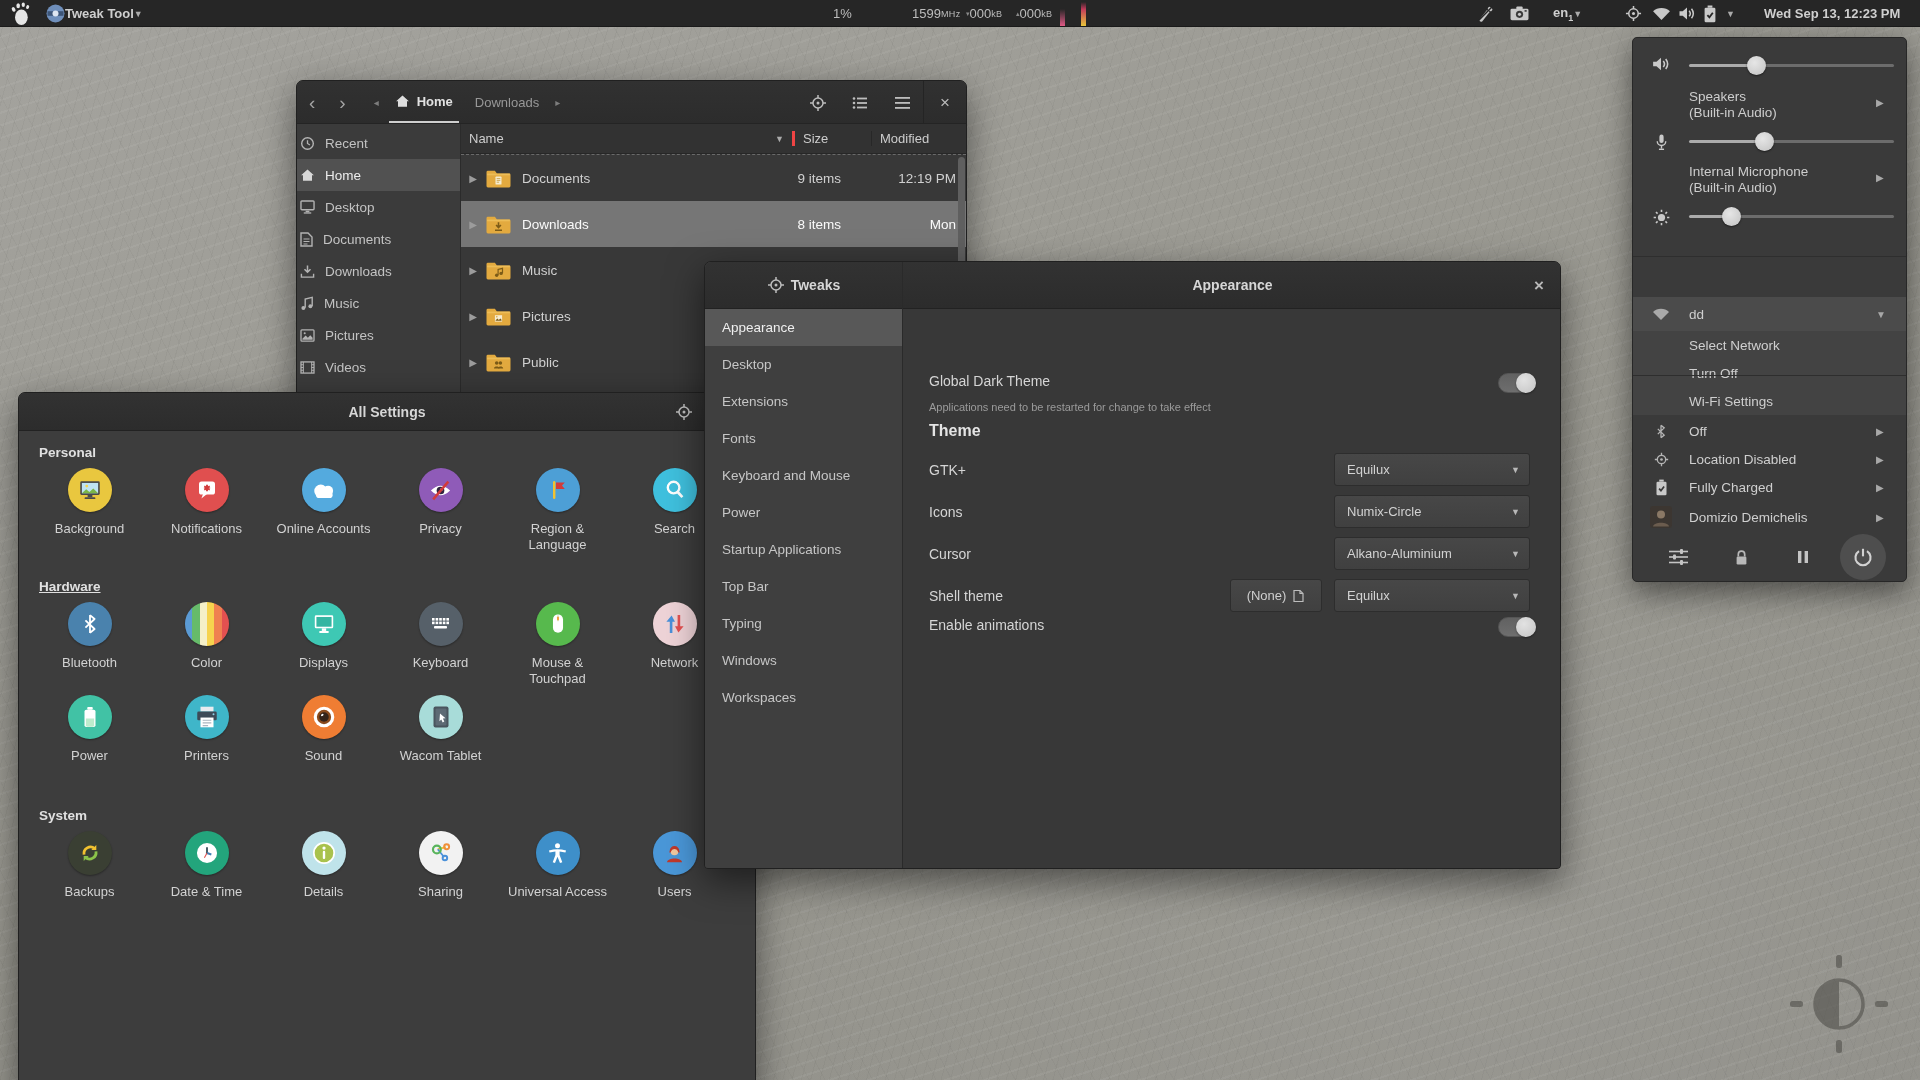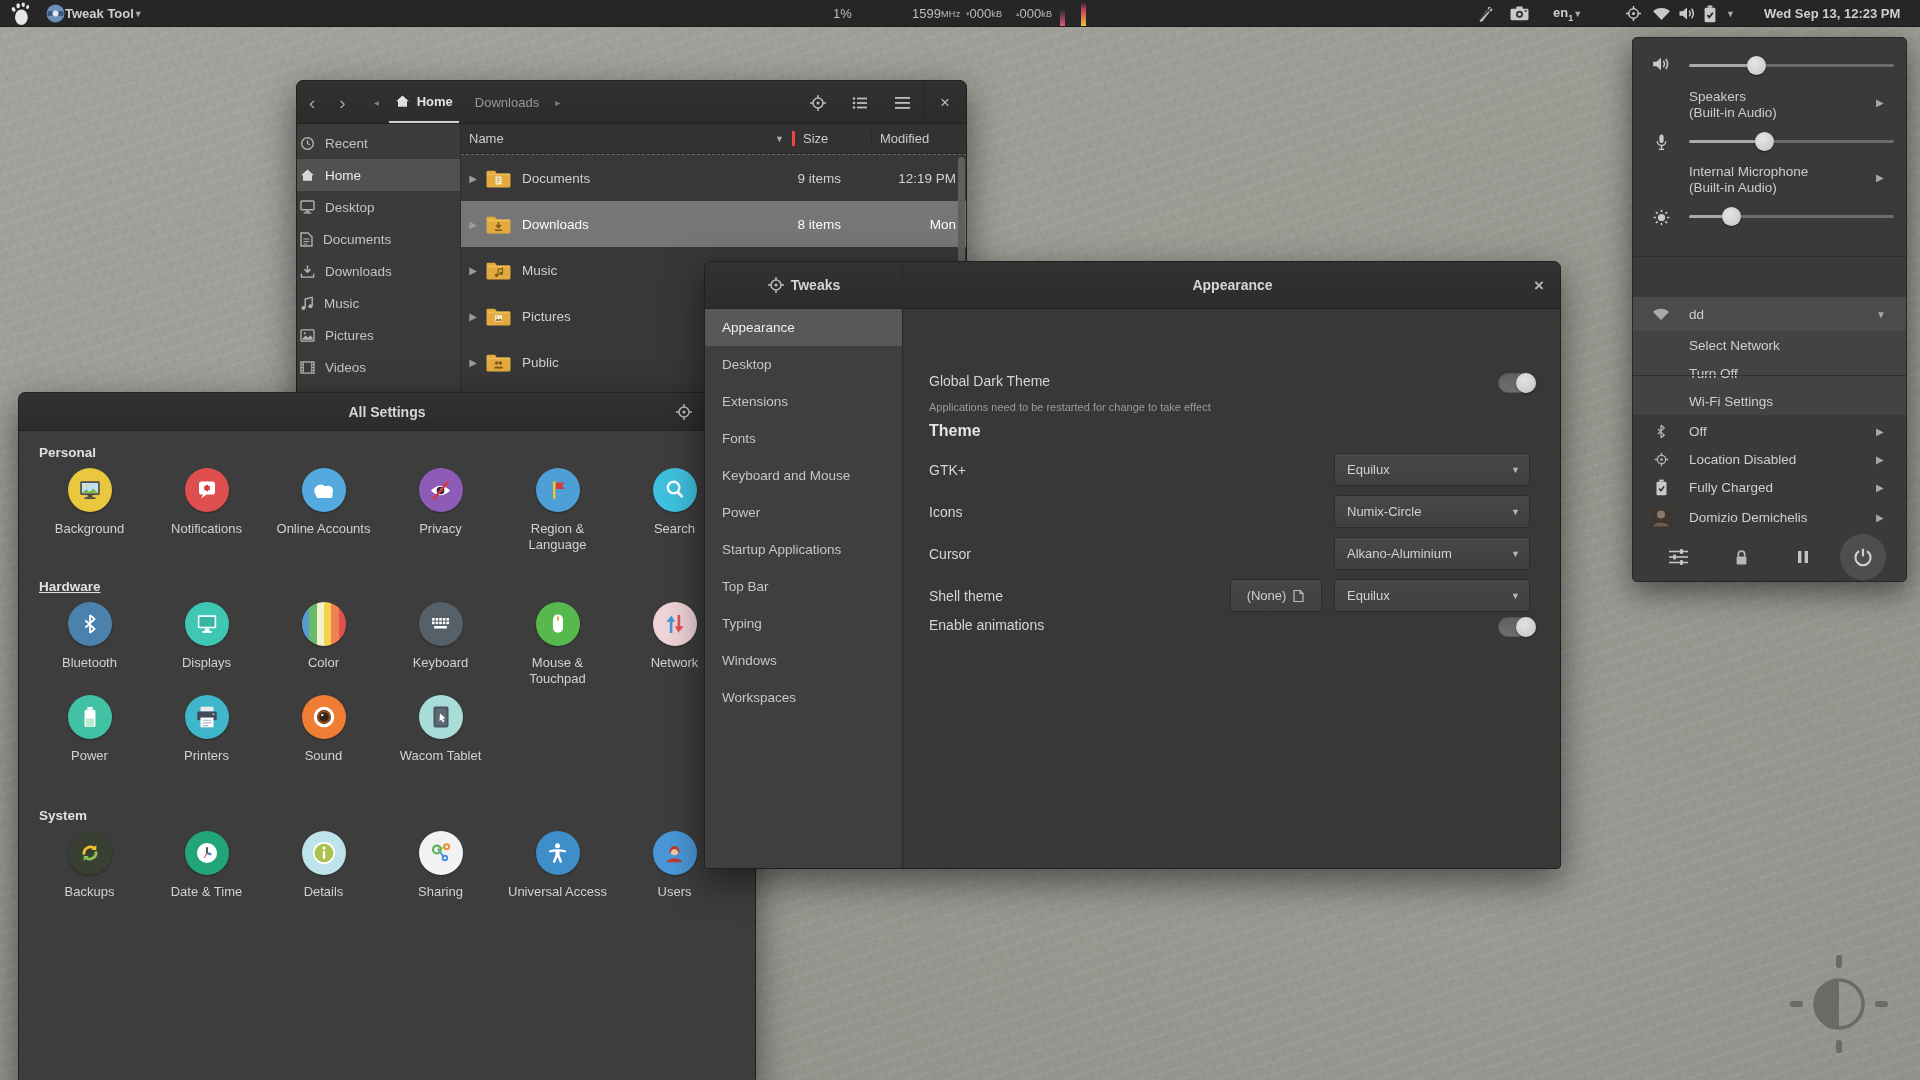--- a/index.html
+++ b/index.html
@@ -404,33 +404,33 @@
     <div class="tiles">
       <div class="tile">
         <div class="tile-circle" style="background-color: rgb(74, 130, 173);">
           <svg width="22" height="24" viewBox="0 0 24 24">
               <path d="M12 2.3v19.4M12 2.3l5 4.2-10 9.4M12 21.7l5-4.2-10-9.4" stroke="#fff" stroke-width="2" fill="none" stroke-linejoin="round"></path>
             </svg>
         </div>
         <div class="tile-label">Bluetooth</div>
       </div>
       <div class="tile">
+        <div class="tile-circle stripes"></div>
+        <div class="tile-label">Color</div>
+      </div>
+      <div class="tile">
         <div class="tile-circle" style="background-color: rgb(62, 200, 180);">
           <svg width="26" height="26" viewBox="0 0 24 24">
               <rect x="3.5" y="4" width="17" height="12" rx="1.2" fill="#fff"></rect>
               <rect x="5" y="5.5" width="14" height="9" fill="#35b5a2"></rect>
               <rect x="10" y="16" width="4" height="2.4" fill="#fff"></rect>
               <rect x="7.5" y="18.4" width="9" height="1.8" rx="0.9" fill="#fff"></rect>
             </svg>
         </div>
         <div class="tile-label">Displays</div>
-      </div>
-      <div class="tile">
-        <div class="tile-circle stripes"></div>
-        <div class="tile-label">Color</div>
       </div>
       <div class="tile">
         <div class="tile-circle" style="background-color: rgb(86, 96, 105);">
           <svg width="26" height="22" viewBox="0 0 26 22">
               <g fill="#fff">
                 <rect x="4" y="5" width="2.6" height="2.6"></rect>
                 <rect x="7.6" y="5" width="2.6" height="2.6"></rect>
                 <rect x="11.2" y="5" width="2.6" height="2.6"></rect>
                 <rect x="14.8" y="5" width="2.6" height="2.6"></rect>
                 <rect x="18.4" y="5" width="2.6" height="2.6"></rect>

